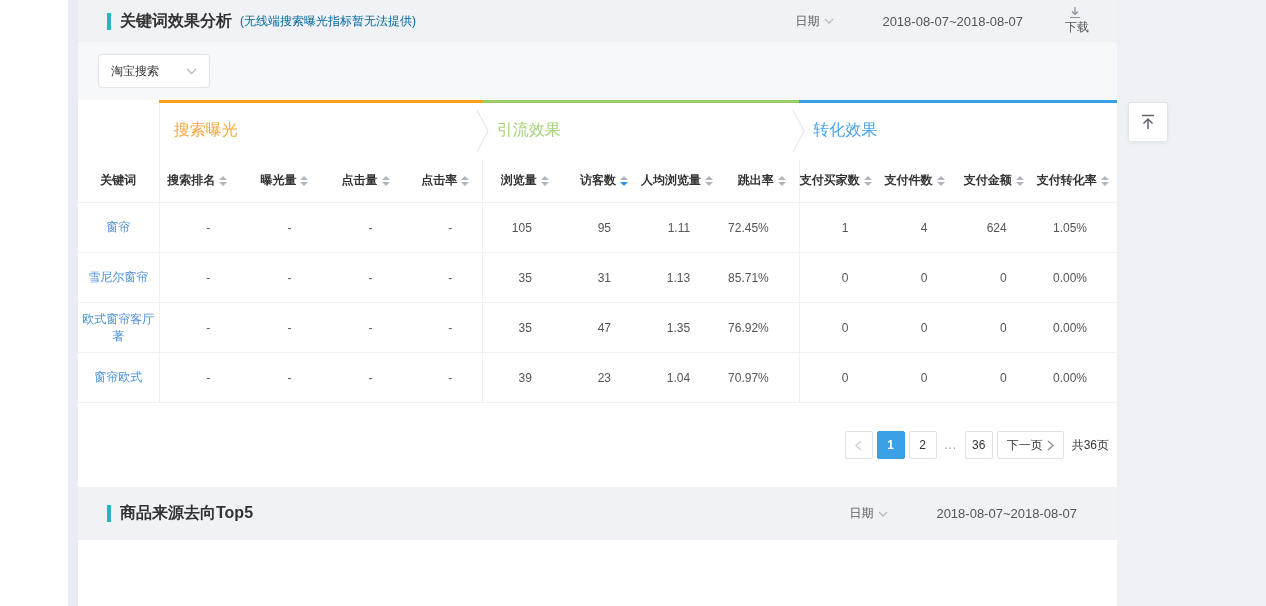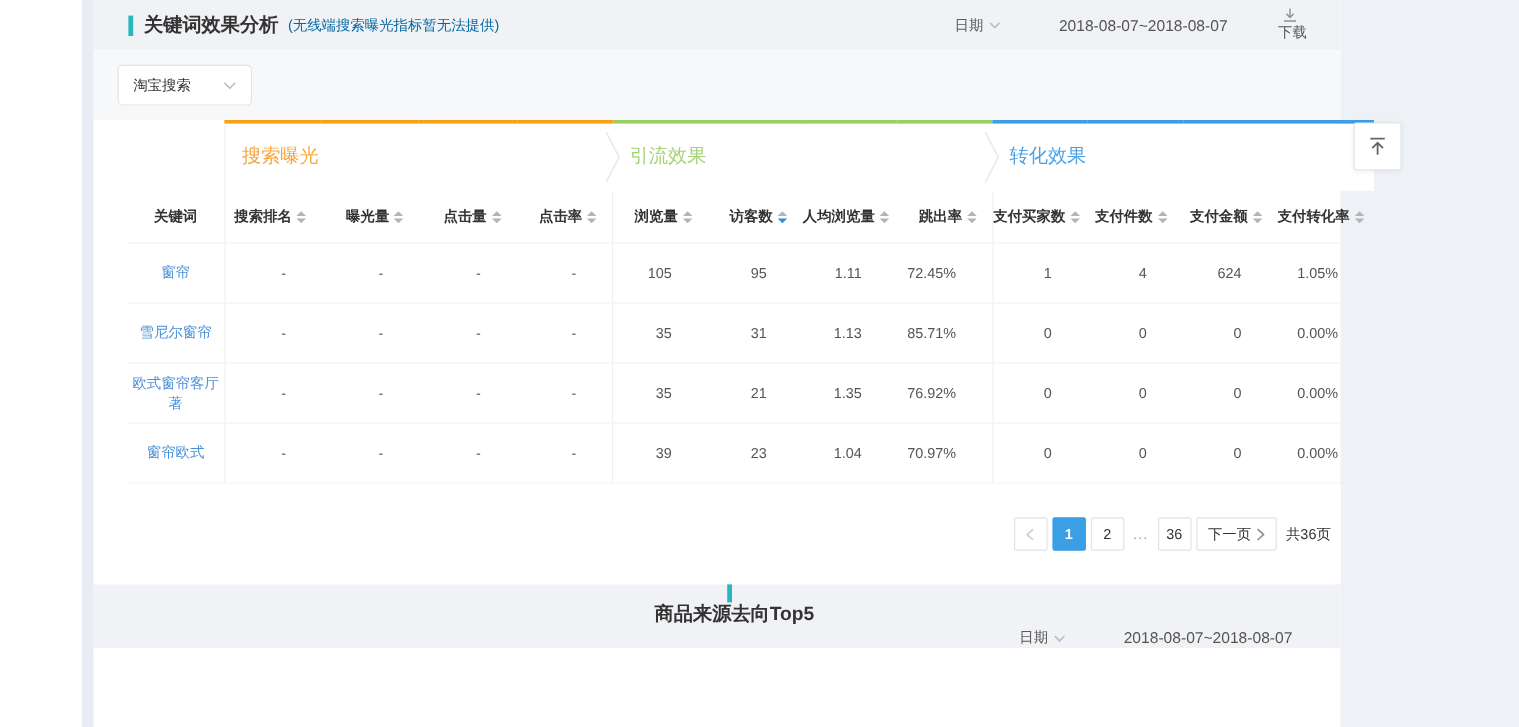--- a/index.html
+++ b/index.html
@@ -5,40 +5,40 @@
   * { margin:0; padding:0; box-sizing:border-box; }
   html,body { width:1266px; height:606px; overflow:hidden; }
   body { font-family:"Liberation Sans","DejaVu Sans",sans-serif; background:#ffffff; }
   .page { position:relative; width:1266px; height:606px; background:#ffffff; }
   .right-panel { position:absolute; left:1117px; top:0; right:0; bottom:0; background:#eef1f5; }
   .gutter { position:absolute; left:68px; top:0; bottom:0; width:10px; background:#e9edf3; }
   .content { position:absolute; left:78px; top:0; width:1039px; height:606px; }
 
   
   .band { height:42px; background:#f0f2f5; display:flex; align-items:center; padding-left:29px; }
-  .band2 { height:53px;flex-direction:column; }
+  .band2 { height:53px; }
   .accent-bar { display:inline-block; width:4px; height:17px; background:#2ab6c1; margin-right:9px; }
   .band-title { font-size:16px; font-weight:bold; color:#333; }
   .band-note { font-size:12px; color:#0369a1; margin-left:8px; }
   .band-right { margin-left:auto; display:flex; align-items:center; padding-right:28px; }
   .band2 .band-right { padding-right:40px; }
   .date-label { font-size:12px; color:#5a5a5a; display:inline-flex; align-items:center; cursor:pointer; }
   .date-label svg { margin-left:5px; }
   .date-range { font-size:13px; color:#555; margin-left:48px; }
   .download { font-size:12px; color:#555; display:inline-flex; align-items:center; margin-left:42px; cursor:pointer;flex-direction:column; }
   .download svg { margin-right:5px; }
 
   
   .filter-row { height:58px; background:#f7f8fa; display:flex; align-items:center; padding-left:20px; }
   .select { width:112px; height:34px; background:#fff; border:1px solid #e1e4e8; border-radius:4px;
             display:flex; align-items:center; justify-content:space-between; padding:0 12px; cursor:pointer; }
   .select span { font-size:12px; color:#333; }
 
   
-  .card { background:#ffffff;padding-left:28px; }
+  .card { background:#ffffff; }
   table { border-collapse:collapse; table-layout:fixed; width:1039px; }
   col.c-kw { width:81px; }
   col.c-a { width:81px; } col.c-a4 { width:80px; }
   col.c-b { width:79px; }
   col.c-c { width:79px; } col.c-c4 { width:80px; }
 
   tr.group-row { height:57px; }
   tr.group-row td { vertical-align:middle; background:#fff; }
   td.kw-spacer { border-right:1px solid #eef0f2; }
   td.group { border-top:3px solid; padding-left:14px; font-size:16px; position:relative; }
@@ -243,21 +243,21 @@
           <td>0.00%</td>
         </tr>
 
         <tr class="data-row">
           <td class="kw">欧式窗帘客厅著</td>
           <td class="gsep">-</td>
           <td>-</td>
           <td>-</td>
           <td>-</td>
           <td class="gsep">35</td>
-          <td>21</td>
+          <td>47</td>
           <td>1.35</td>
           <td>76.92%</td>
           <td class="gsep">0</td>
           <td>0</td>
           <td>0</td>
           <td>0.00%</td>
         </tr>
 
         <tr class="data-row">
           <td class="kw">窗帘欧式</td>

